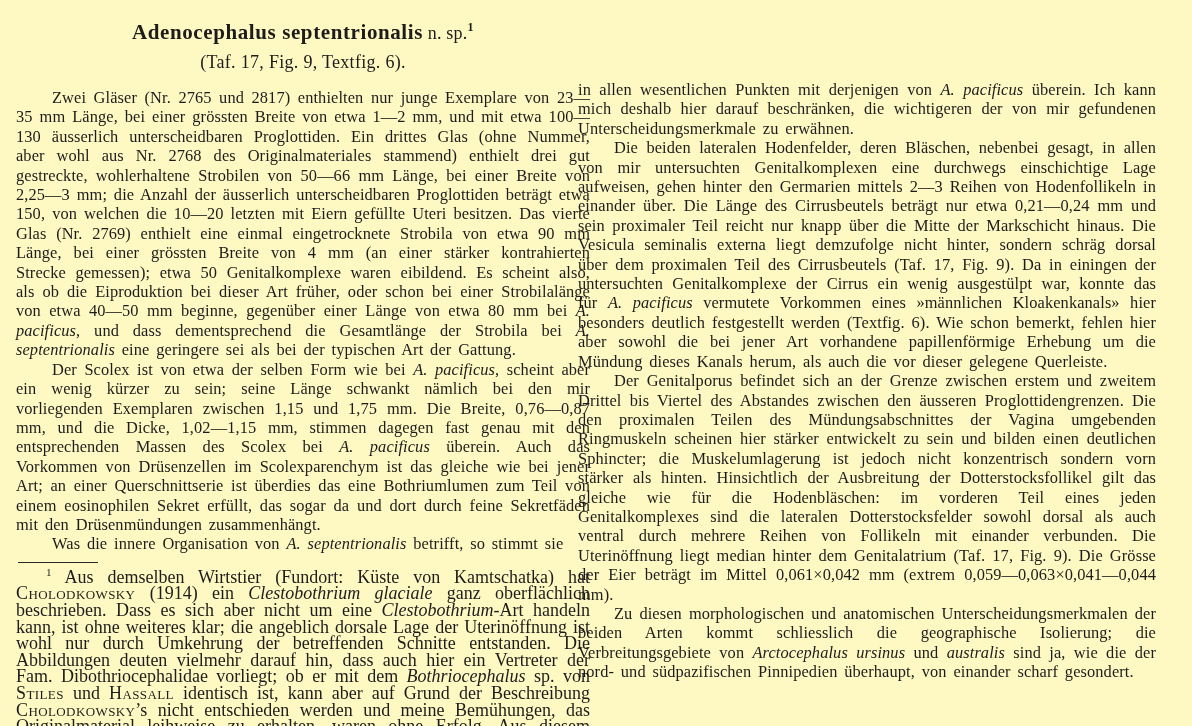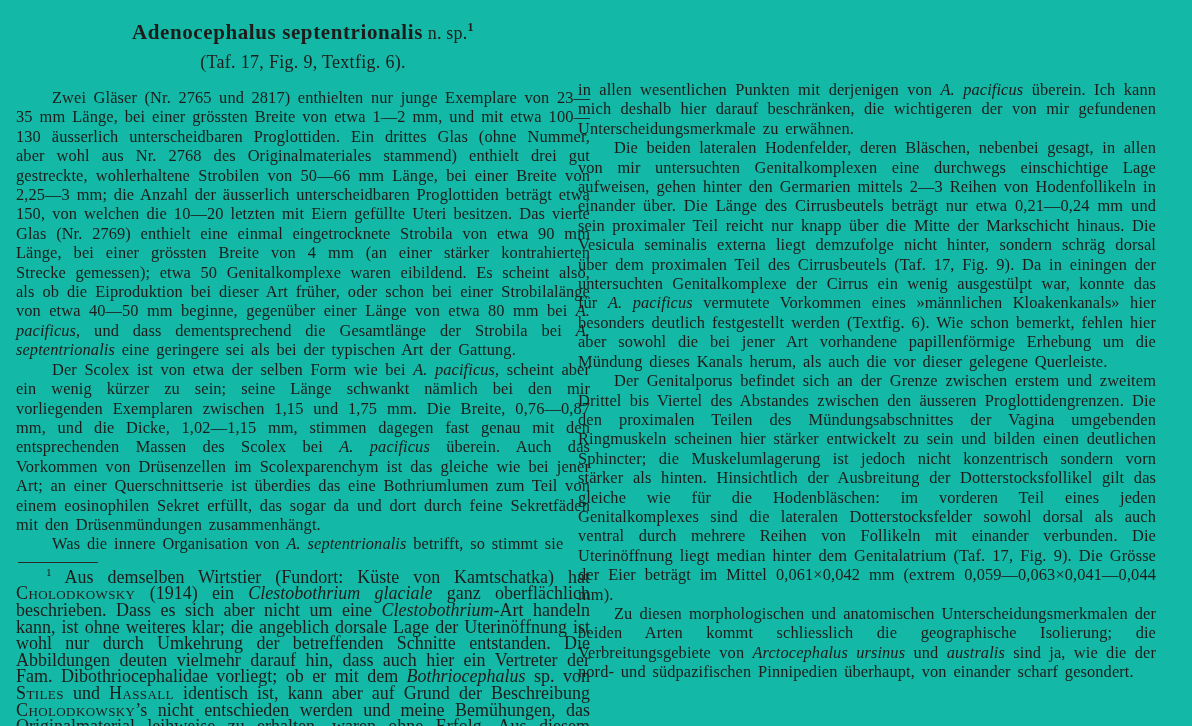--- a/index.html
+++ b/index.html
@@ -4,21 +4,21 @@
 <style>
   html, body {
     margin: 0;
     padding: 0;
     background: #ffffff;
   }
   .page {
     position: relative;
     width: 1192px;
     height: 726px;
-    background: #14b8a6;
+    background: #fef9c3;
     color: #1e1c1a;
     font-family: "Liberation Serif", "DejaVu Serif", serif;
     overflow: hidden;
   }
   .col { position: absolute; top: 0; }
   .col-left  { left: 16px;  top: 12px; width: 574px; }
   .col-right { left: 578px; top: 80px; width: 578px; }
 
   .title {
     margin: 8px 0 0 0;

